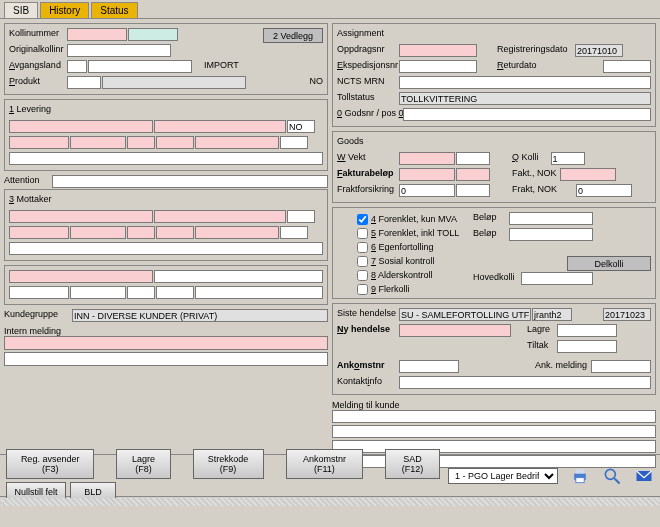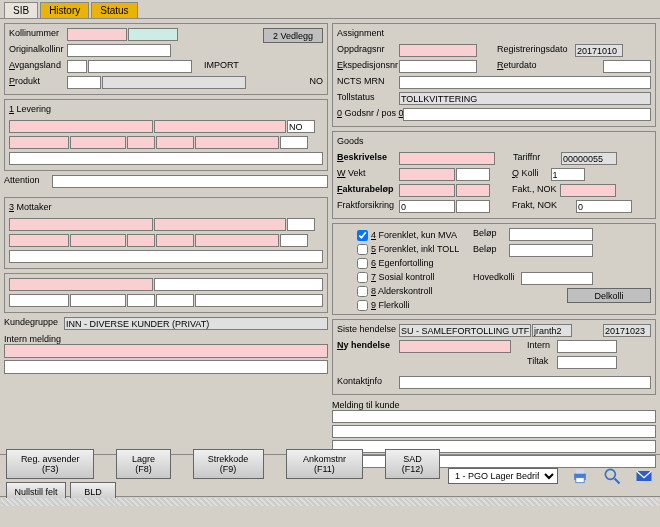--- a/index.html
+++ b/index.html
@@ -173,21 +173,21 @@
         <input class="inp pink w38" style="margin-left: 1px;">
         <input class="inp pink w84" style="margin-left: 1px;">
         <input class="inp w28" style="margin-left: 1px;">
       </div>
       <div class="row">
         <input class="inp" style="width: 100%;">
       </div>
     </div>
 
     
-    <div class="row" style="margin-bottom:8px">
+    <div class="row" style="margin-bottom:0">
       <span class="lbl" style="width:48px">Attention</span>
       <input class="inp" style="flex: 1 1 0%;">
     </div>
 
     
     <div class="group">
       <div class="row">
         <span class="lbl"><span class="u">3</span> Mottaker</span>
       </div>
       <div class="row">
@@ -218,21 +218,21 @@
         <input class="inp w60" style="">
         <input class="inp w56" style="margin-left: 1px;">
         <input class="inp w28" style="margin-left: 1px;">
         <input class="inp w38" style="margin-left: 1px;">
         <input class="inp" style="flex: 1 1 0%; margin-left: 1px;">
       </div>
     </div>
 
     
     <div class="row" style="margin-top:4px">
-      <span class="lbl" style="width:60px">Kundegruppe</span>
+      <span class="lbl" style="width:68px">Kundegruppe</span>
       <input class="inp gray" style="flex: 1 1 0%;" value="INN - DIVERSE KUNDER (PRIVAT)">
     </div>
 
     
     <span class="lbl">Intern melding</span>
     <input class="inp pink" style="width: 100%; height: 14px; margin-bottom: 2px;">
     <textarea class="tarea sm" style=""></textarea>
   </div>
 
   <div class="col-right">
@@ -269,27 +269,20 @@
         <input class="inp" style="flex: 1 1 0%; margin-left: 4px;">
       </div>
     </div>
 
     
     <div class="group">
       <div class="row">
           <span class="lbl">Goods</span>
         </div>
       <div class="row">
-        <span class="lbl lbl-w2"><b><span class="u">B</span>eskrivelse</b></span>
-        <input class="inp pink w96" style="">
-        <span style="width:18px"></span>
-        <span class="lbl" style="width:48px">Tariffnr</span>
-        <input class="inp gray w56" value="00000055" style="">
-      </div>
-      <div class="row">
         <span class="lbl lbl-w2"><span class="u">W</span> Vekt</span>
         <input class="inp pink w56" style="">
         <input class="inp w34" style="margin-left: 1px;">
         <span style="width:22px"></span>
         <span class="lbl"><span class="u">Q</span> Kolli</span>
         <input class="inp w34" style="margin-left: 12px;" value="1">
       </div>
       <div class="row">
         <span class="lbl lbl-w2"><b><span class="u">F</span>akturabeløp</b></span>
         <input class="inp pink w56" style="">
@@ -339,53 +332,60 @@
       <div style="flex:1;padding-left:6px">
         <div class="row">
             <span class="lbl" style="width:36px">Beløp</span>
             <input class="inp w84" style="">
           </div>
         <div class="row">
             <span class="lbl" style="width:36px">Beløp</span>
             <input class="inp w84" style="">
           </div>
         <div style="height:12px"></div>
+        <div class="row" style="justify-content:flex-end">
+            <button class="btn" style="width:84px;height:15px;background:#bfbfbf">Delkolli</button>
+          </div>
         <div class="row">
             <span class="lbl" style="width:48px">Hovedkolli</span>
             <input class="inp w72" style="">
-          </div>
-        <div class="row" style="justify-content:flex-end">
-            <button class="btn" style="width:84px;height:15px;background:#bfbfbf">Delkolli</button>
           </div>
       </div>
     </div>
 
     
     <div class="group">
       <div class="row">
         <span class="lbl lbl-w2">Siste hendelse</span>
         <input class="inp gray w132" value="SU - SAMLEFORTOLLING UTFØRT" style="">
         <input class="inp gray w40" style="margin-left: 1px;" value="jranth2">
         <span style="flex:1"></span>
         <input class="inp gray w48" value="20171023" style="">
       </div>
       <div class="row">
         <span class="lbl lbl-w2"><b><span class="u">N</span>y hendelse</b></span>
         <input class="inp pink w112" style="">
         <span style="width:16px"></span>
-        <span class="lbl" style="width:30px">Intern</span>
+        <span class="lbl" style="width:30px">Lagre</span>
         <input class="inp w60" style="">
       </div>
       <div class="row">
         <span class="lbl lbl-w2"></span>
         <span style="width:128px"></span>
         <span class="lbl" style="width:30px">Tiltak</span>
         <input class="inp w60" style="">
       </div>
       <div style="height:4px"></div>
+      <div class="row">
+        <span class="lbl lbl-w2"><b>Ank<u>o</u>mstnr</b></span>
+        <input class="inp w60" style="">
+        <span style="flex:1"></span>
+        <span class="lbl">Ank. melding</span>
+        <input class="inp w60" style="margin-left: 4px;">
+      </div>
       <div class="row">
         <span class="lbl lbl-w2">Kontakt<u>i</u>nfo</span>
         <input class="inp" style="flex: 1 1 0%;">
       </div>
     </div>
 
     
     <span class="lbl">Melding til kunde</span>
     <input class="inp" style="width: 100%; height: 13px; margin-bottom: 2px;">
     <input class="inp" style="width: 100%; height: 13px; margin-bottom: 2px;">

